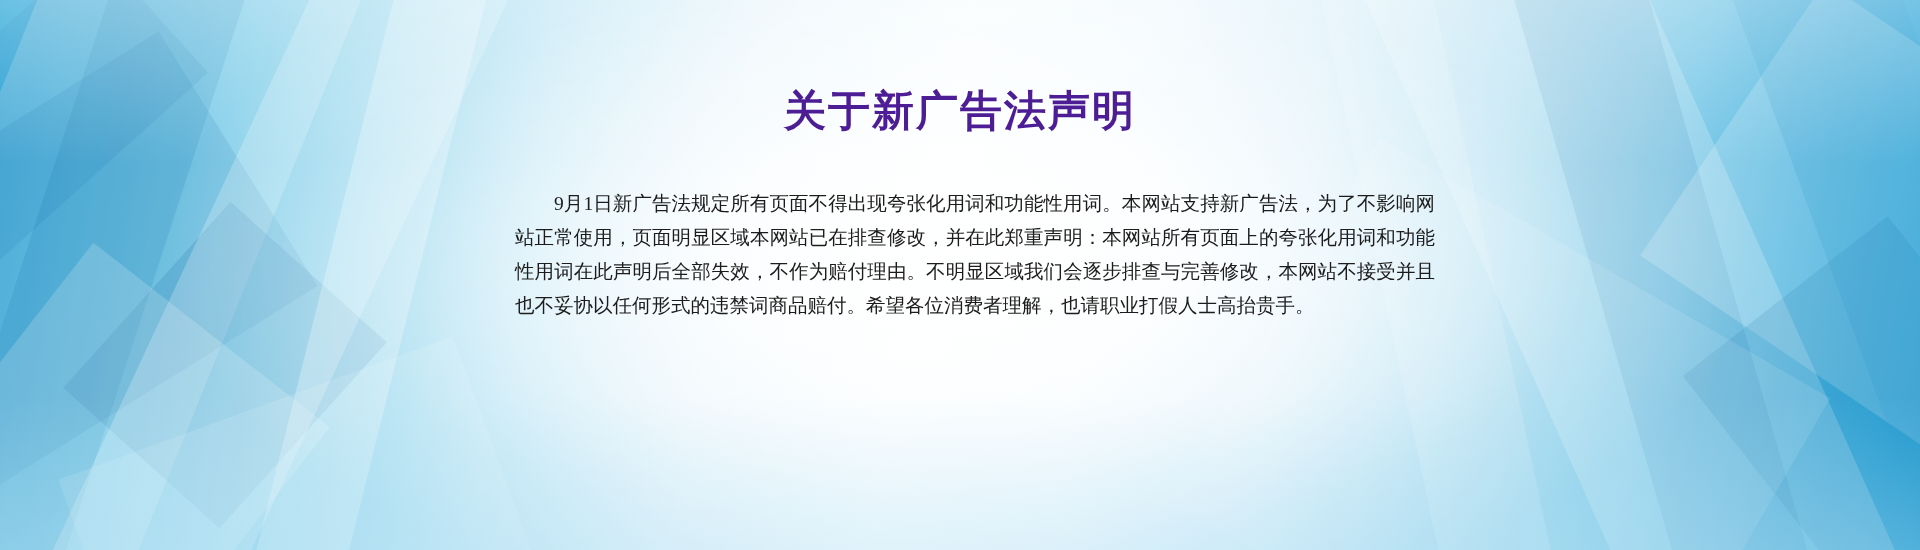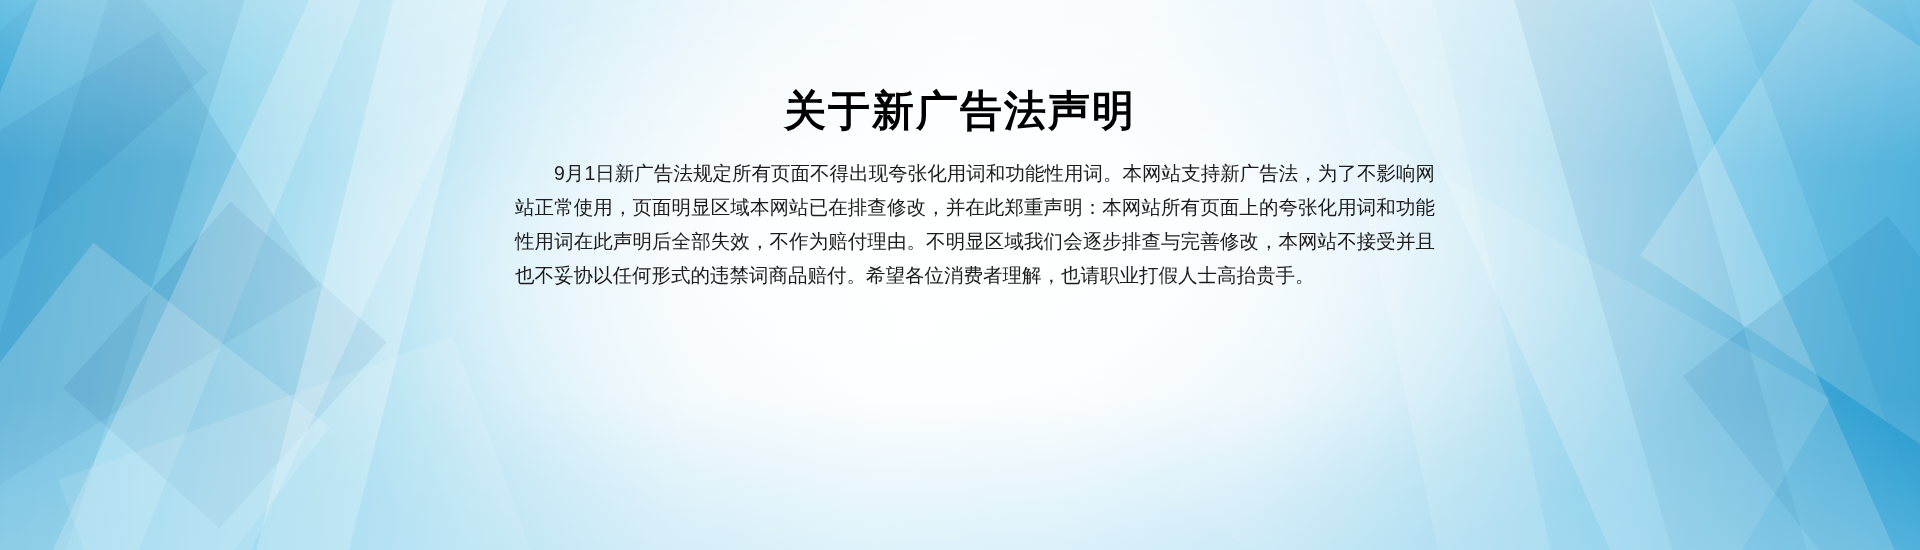--- a/index.html
+++ b/index.html
@@ -60,27 +60,27 @@
       transform:rotate(30deg);}
   .s15{left:90px;top:400px;width:420px;height:260px;background:rgba(255,255,255,.25);
       transform:rotate(-20deg);}
   .s16{left:-90px;top:-60px;width:170px;height:420px;background:rgba(12,100,160,.22);
       transform:rotate(48deg);}
 
   
   .content{position:absolute;left:0;top:0;width:1920px;height:550px;}
   .title{
     position:absolute;left:0;right:0;top:83px;text-align:center;
-    font-size:42px;font-weight:bold;color:#000000;letter-spacing:2px;
+    font-size:42px;font-weight:bold;color:#4c1d95;letter-spacing:2px;
     font-family:"DejaVu Sans","Liberation Sans",sans-serif;
   }
   .body-block{
-    position:absolute;left:515px;top:156px;width:920px;
+    position:absolute;left:515px;top:187px;width:920px;
     font-size:19.5px;line-height:34px;color:#1c1c1c;text-align:justify;
-    font-family:Liberation Sans, sans-serif;
+    font-family:Liberation Serif, serif;
   }
   .para{margin:0;}
   .para.p1{text-indent:2em;}
   .para.p2{margin-top:0;}
 </style>
 </head>
 <body>
 
 <div id="stage">
 

